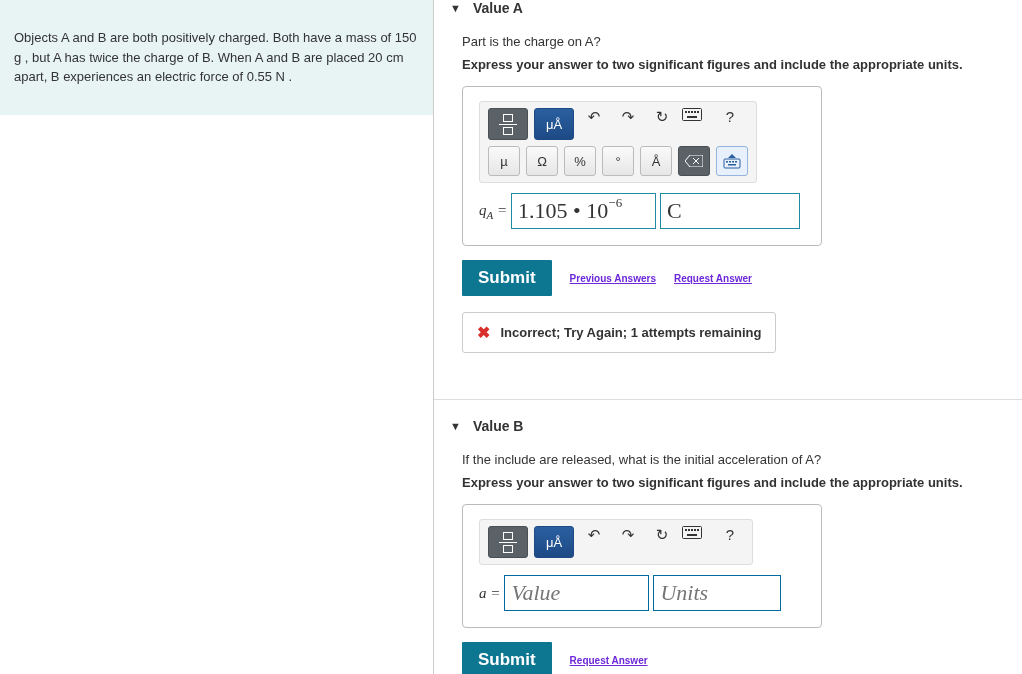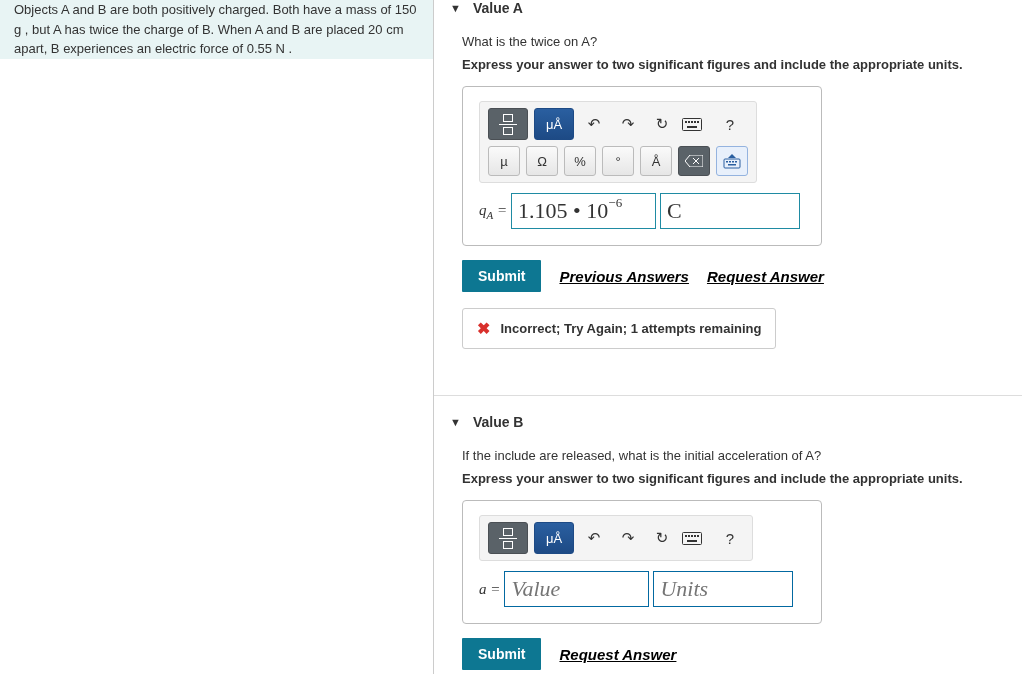--- a/index.html
+++ b/index.html
@@ -7,21 +7,21 @@
   font-family: Arial, Helvetica, sans-serif;
   font-size: 13px;
   color: #333;
   background: #fff;
   width: 1022px;
 }
 .container { display: flex; }
 .left-panel {
   width: 433px;
   background: #e8f4f4;
-  padding: 0 14px;
+  padding: 28px 14px;
   font-size: 13px;
   line-height: 1.5;
   color: #333;
   align-self: flex-start;
 }
 .right-panel {
   flex: 1;
   border-left: 1px solid #ccc;
   padding-left: 0;
 }
@@ -46,21 +46,21 @@
   background: #fff;
 }
 .toolbar-group {
   background: #f4f4f4;
   border: 1px solid #ddd;
   border-radius: 3px;
   padding: 6px 8px;
   display: inline-block;
   margin-bottom: 10px;
 }
-.toolbar-row { display: flex; align-items: center; gap: 6px; }
+.toolbar-row { display: flex; gap: 6px; }
 .toolbar-row + .toolbar-row { margin-top: 6px; }
 .tb-btn {
   width: 32px;
   height: 30px;
   border: 1px solid #bbb;
   border-radius: 3px;
   background: linear-gradient(#fafafa,#e6e6e6);
   display: flex;
   align-items: center;
   justify-content: center;
@@ -97,51 +97,50 @@
 .answer-label sub { font-size: 11px; font-style: italic; }
 .value-input, .units-input {
   border: 1px solid #0369a1;
   height: 36px;
   font-family: "Times New Roman", serif;
   font-size: 22px;
   padding: 2px 6px;
   color: #333;
 }
 .value-input { width: 145px; }
-.units-input { width: 140px; }
+.units-input { width: 128px; }
 .value-display {
   border: 1px solid #1f8ba3;
   height: 36px;
   min-width: 145px;
   font-family: "Times New Roman", serif;
   font-size: 22px;
   padding: 10px 6px;
   display: flex;
   align-items: center;
 }
 .value-display sup { font-size: 13px; position: relative; top: -8px; }
 .placeholder-style { color: #999; font-style: italic; }
 .action-row { margin-top: 14px; display: flex; align-items: center; gap: 18px; }
 .submit-btn {
   background: #0d7792;
   color: #fff;
   border: none;
   padding: 8px 16px;
-  font-size: 14px;
+  font-size: 17px;
   font-weight: bold;
   cursor: pointer;
   border-radius: 1px;
 }
 .link-btn {
-  color: #000000;
+  color: #6d28d9;
   font-weight: bold;
-  font-size: 15px;
+  font-size: 10px;
   text-decoration: underline;
   cursor: pointer;
-  font-style: italic;
 }
 .feedback-box {
   margin-top: 16px;
   border: 1px solid #ccc;
   border-radius: 3px;
   padding: 10px 14px;
   display: inline-flex;
   align-items: center;
   gap: 10px;
   font-weight: bold;
@@ -165,21 +164,21 @@
     <span>Objects A and B are both positively charged. Both have a mass of 150 g , but A has twice the charge of B. When A and B are placed 20 cm apart, B experiences an electric force of 0.55 N .</span>
   </div>
 
   <div class="right-panel">
 
     <div class="part-header">
       <span class="caret">▼</span>
       <span>Value A</span>
     </div>
     <div class="part-body">
-      <div class="question-text">What is the twice on A?</div>
+      <div class="question-text">Part is the charge on A?</div>
       <div class="instruction-text">Express your answer to two significant figures and include the appropriate units.</div>
 
       <div class="answer-box">
         <div class="toolbar-group">
           <div class="toolbar-row">
             <div class="tb-btn dark">
               <div class="frac-icon">
                   <div class="sq"></div>
                   <div class="line"></div>
                   <div class="sq"></div>

